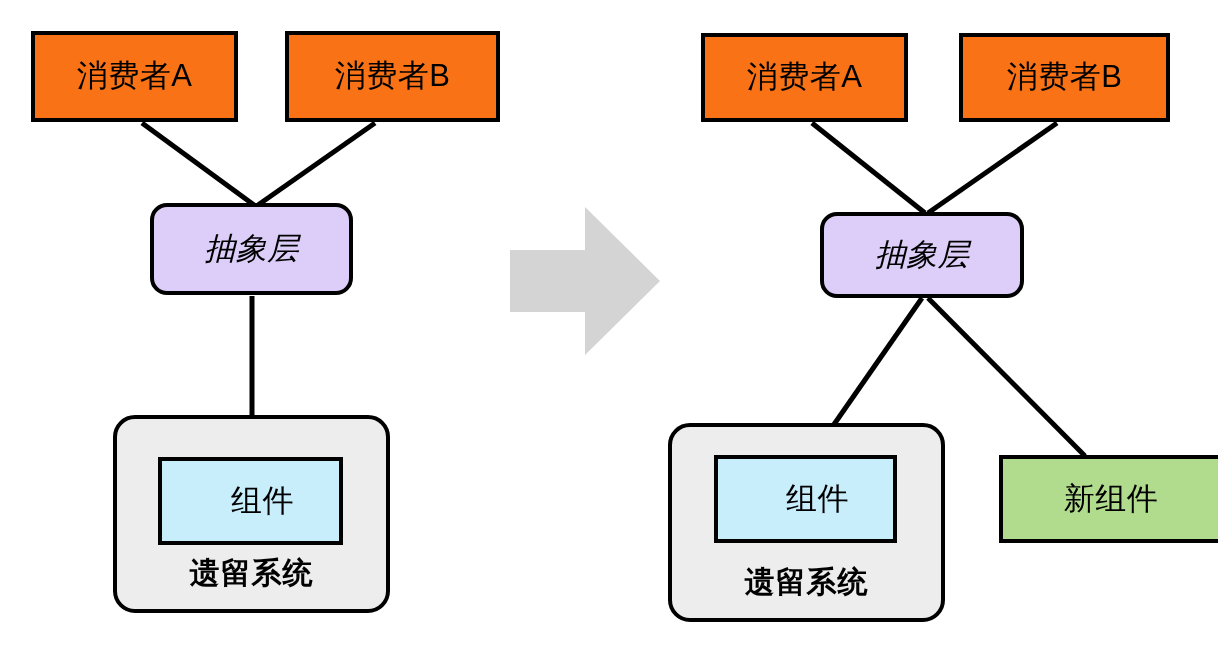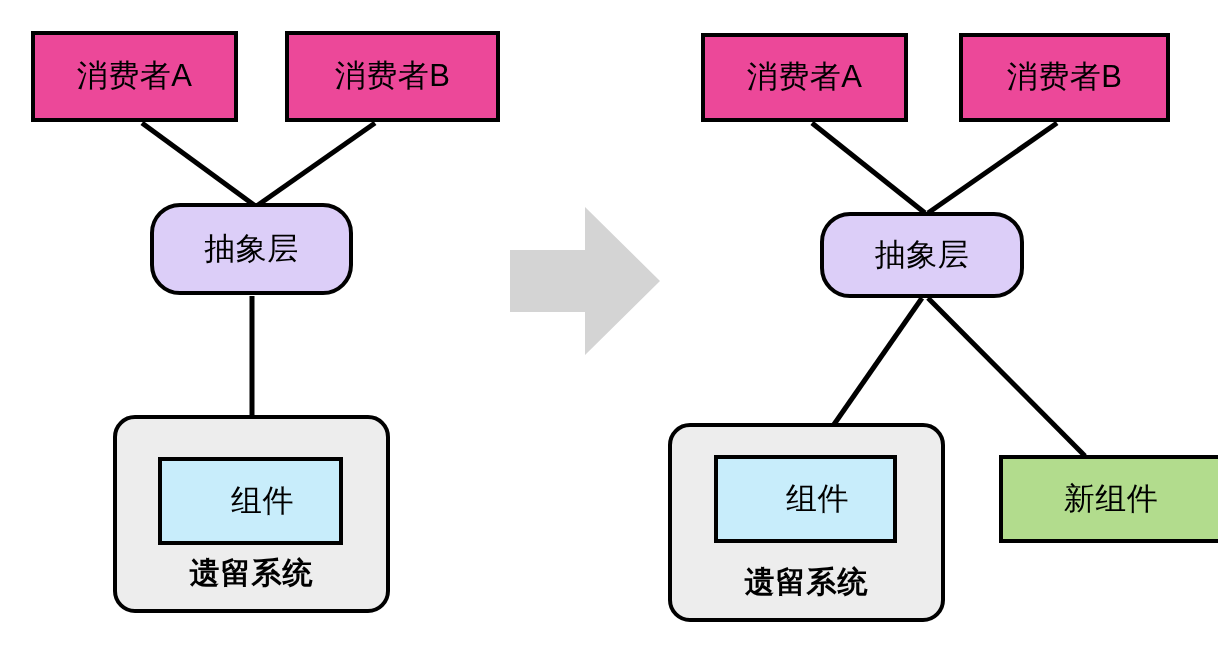--- a/index.html
+++ b/index.html
@@ -30,31 +30,32 @@
     box-sizing: border-box;
     display: flex;
     align-items: center;
     justify-content: center;
     text-align: center;
     line-height: 1.1;
     color: #000000;
     white-space: nowrap;
   }
   .consumer-box {
-    background: #ec4899;
+    background: #f97316;
     border: 4px solid #000000;
     font-size: 31px;
     letter-spacing: 0.5px;
   }
   .abstraction-box {
     background: #DCCEF8;
     border: 4px solid #000000;
-    border-radius: 30px;
+    border-radius: 17px;
     font-size: 31px;
     letter-spacing: 0.5px;
+    font-style: italic;
   }
   .legacy-container {
     background: #EDEDED;
     border: 4px solid #000000;
     border-radius: 22px;
     align-items: flex-end;
     justify-content: center;
     padding-bottom: 20px;
     font-size: 30px;
     font-weight: bold;

